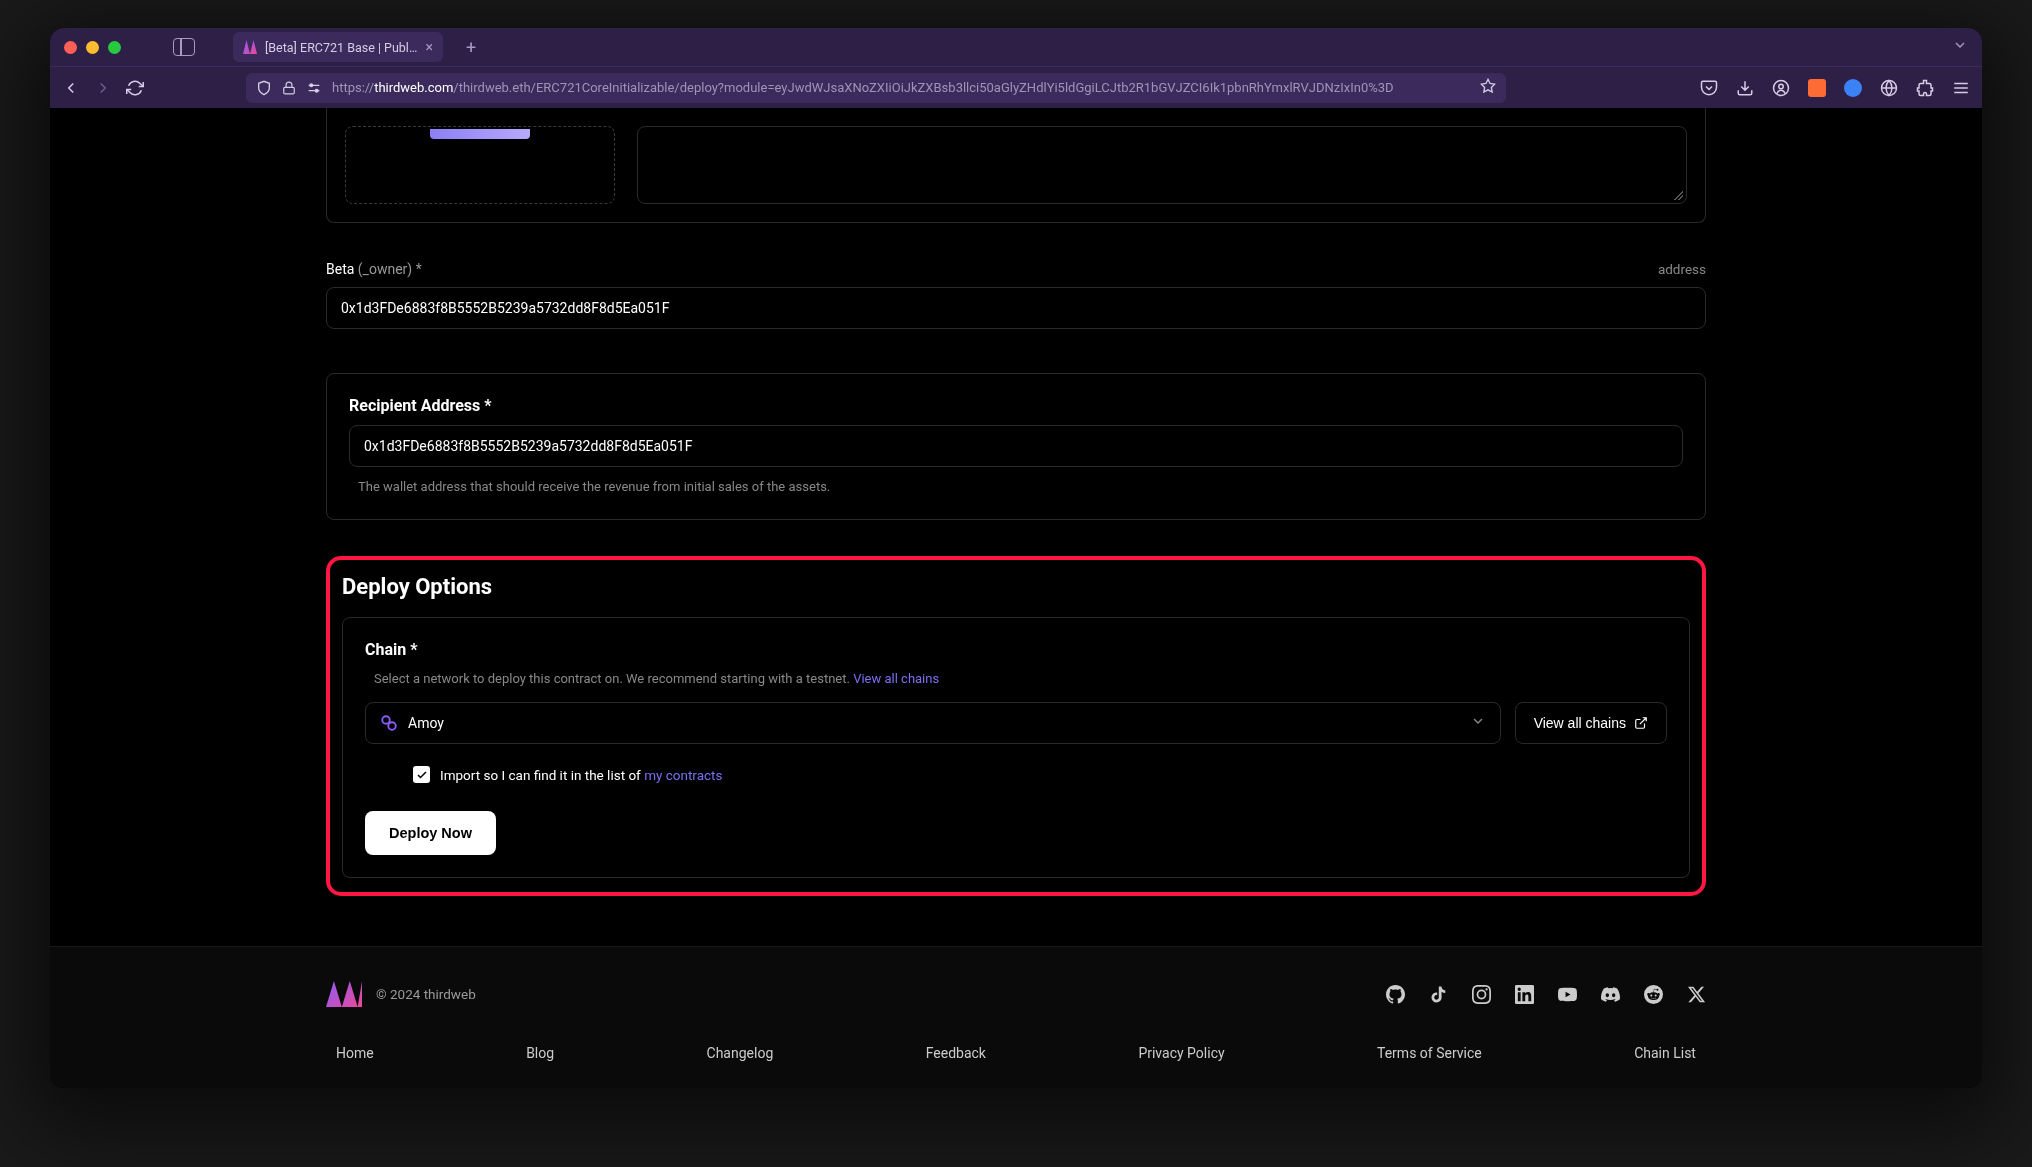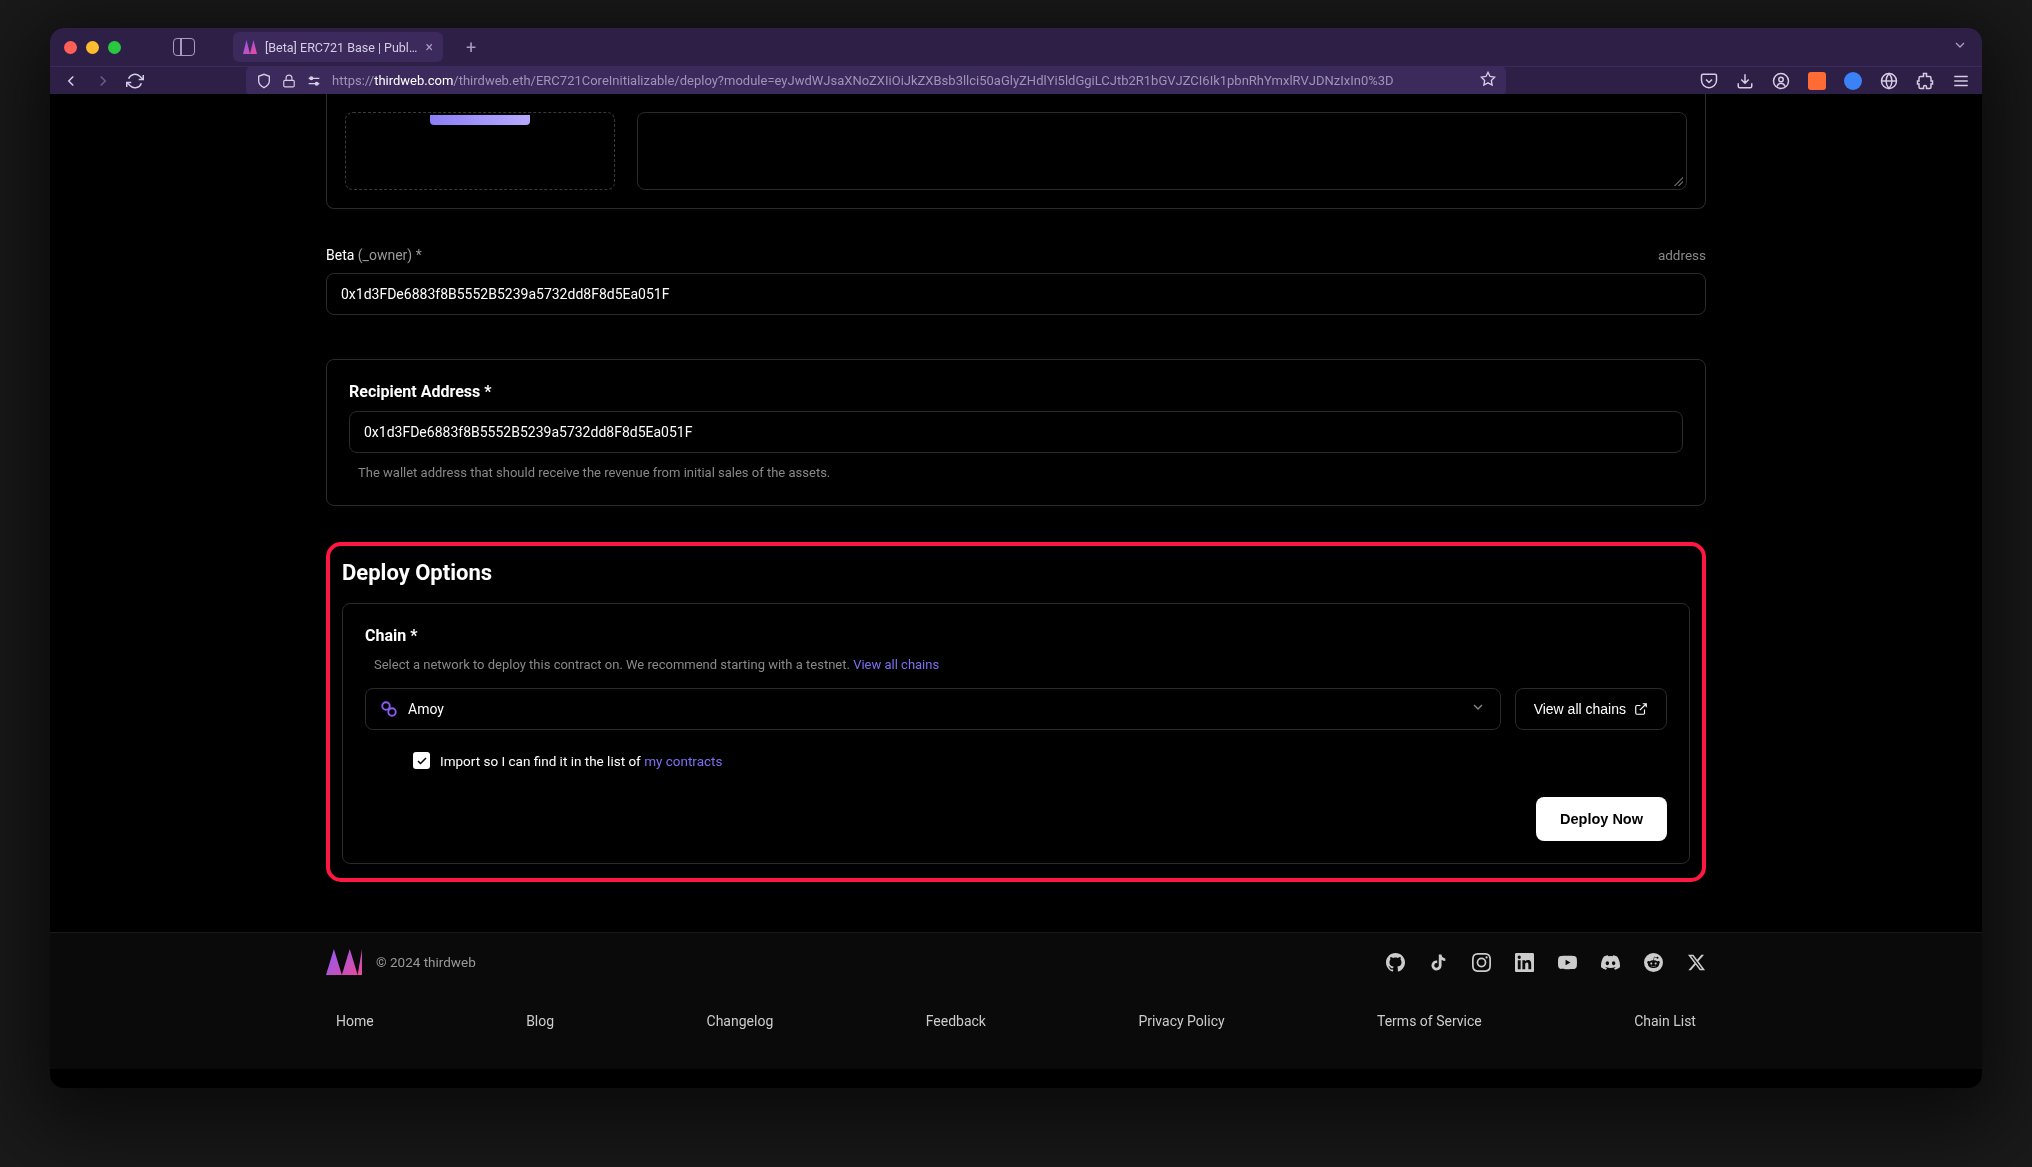--- a/index.html
+++ b/index.html
@@ -68,21 +68,21 @@
   clip-path: polygon(0 100%, 25% 0, 50% 100%, 75% 0, 100% 100%);
 }
 .tab-title { white-space: nowrap; overflow: hidden; text-overflow: ellipsis; flex: 1; }
 .tab-close { color: #a89bc2; font-size: 14px; cursor: pointer; }
 .newtab { margin-left: 10px; color: #a89bc2; font-size: 18px; cursor: pointer; width: 20px; text-align: center; }
 .titlebar-right { margin-left: auto; color: #a89bc2; }
 .titlebar-right svg { width: 16px; height: 16px; }
 
 
 .urlbar {
-  height: 28px;
+  height: 42px;
   background: #2e1f47;
   border-top: 1px solid #3c2a5c;
   display: flex;
   align-items: center;
   padding: 0 12px;
   gap: 14px;
 }
 .nav-btn { color: #d5cde5; cursor: pointer; display:flex; }
 .nav-btn.disabled { color: #6b5d87; }
 .nav-btn svg { width: 18px; height: 18px; stroke: currentColor; }
@@ -242,38 +242,38 @@
   width: 17px; height: 17px;
   background: #fff;
   border-radius: 3px;
   display: flex;
   align-items: center;
   justify-content: center;
   cursor: pointer;
 }
 .checkbox svg { width: 12px; height: 12px; stroke: #000; stroke-width: 3; }
 
-.deploy-row { display: flex; justify-content: flex-end; margin-top: 28px; }
+.deploy-row { display: flex; justify-content: flex-start; margin-top: 28px; }
 .deploy-btn {
   height: 44px;
   padding: 0 24px;
   background: #fff;
   color: #000;
   border: none;
   border-radius: 8px;
   font-size: 14.5px;
   font-weight: 600;
   cursor: pointer;
 }
 
 
 .footer {
   border-top: 1px solid #1a1a1a;
   margin-top: 50px;
-  padding: 16px 0 40px 0;
+  padding: 34px 0 40px 0;
   background: #0a0a0a;
 }
 .footer-inner { width: 1380px; margin: 0 auto; }
 .footer-top { display: flex; justify-content: space-between; align-items: center; }
 .footer-brand { display: flex; align-items: center; gap: 14px; }
 .brand-logo {
   width: 36px; height: 26px;
   background: linear-gradient(135deg, #8b5cf6, #ec4899);
   clip-path: polygon(0 100%, 22% 0, 44% 100%, 66% 0, 88% 100%, 100% 0, 100% 100%);
 }

